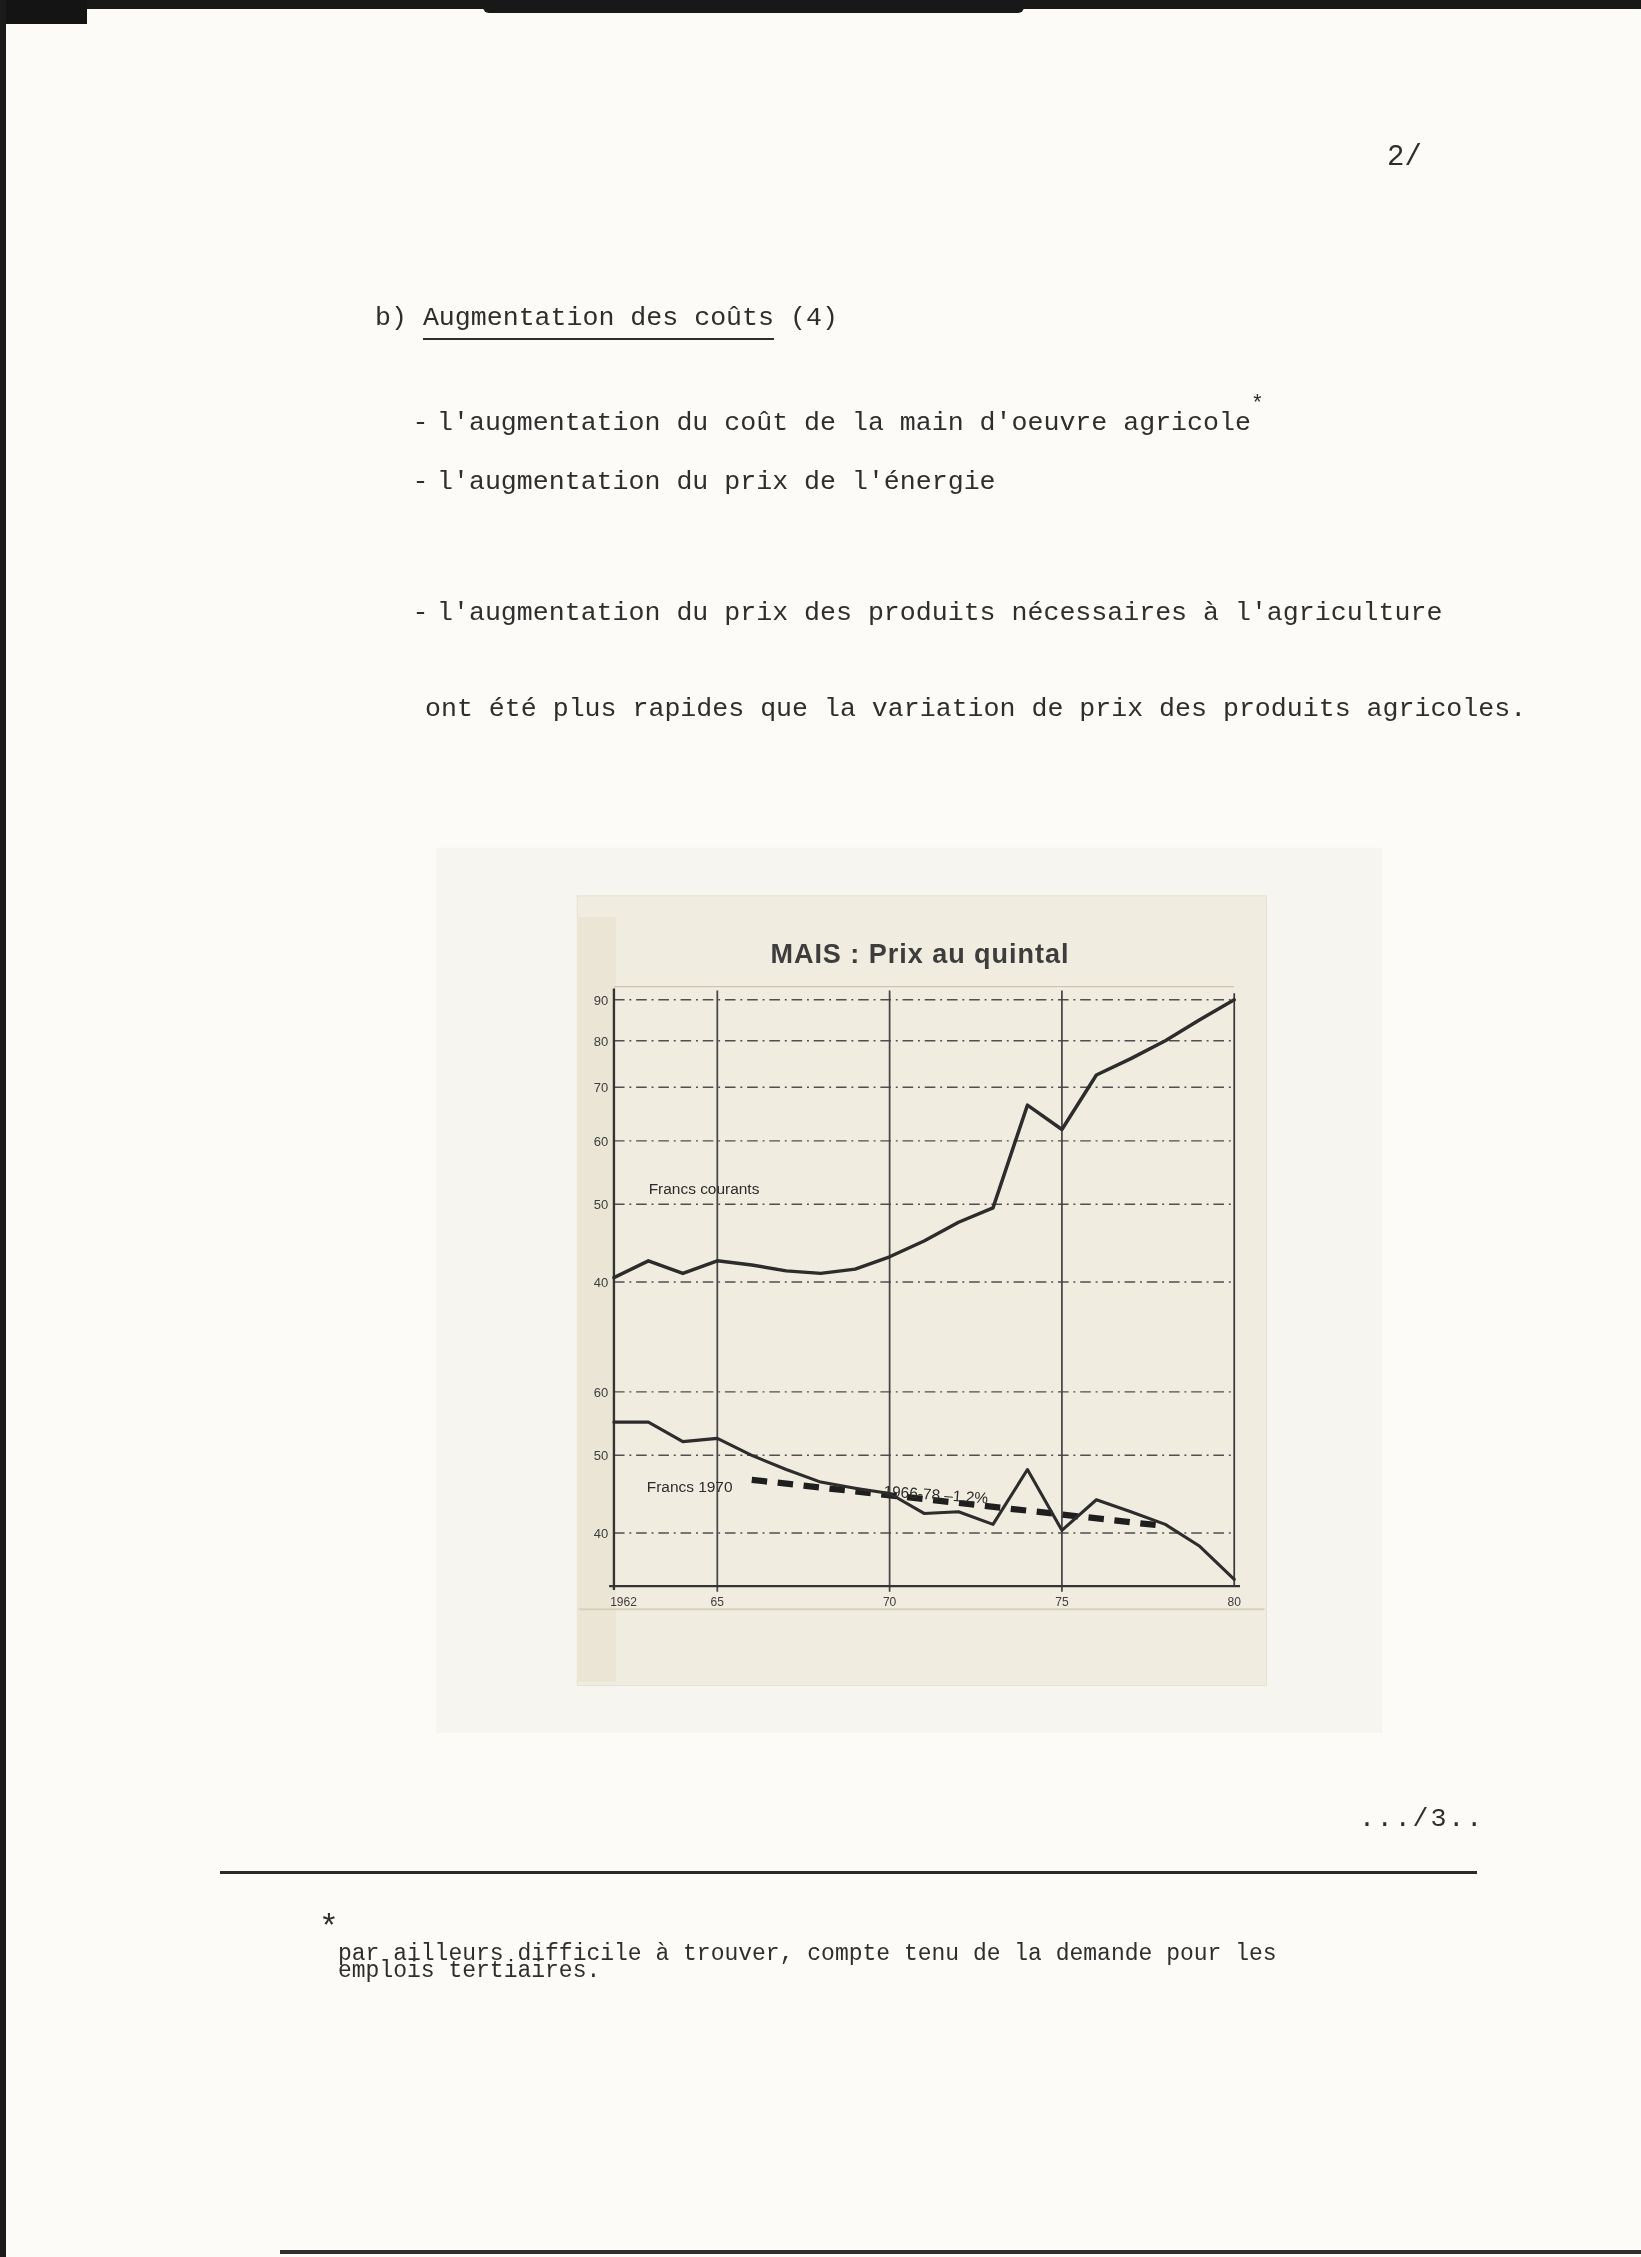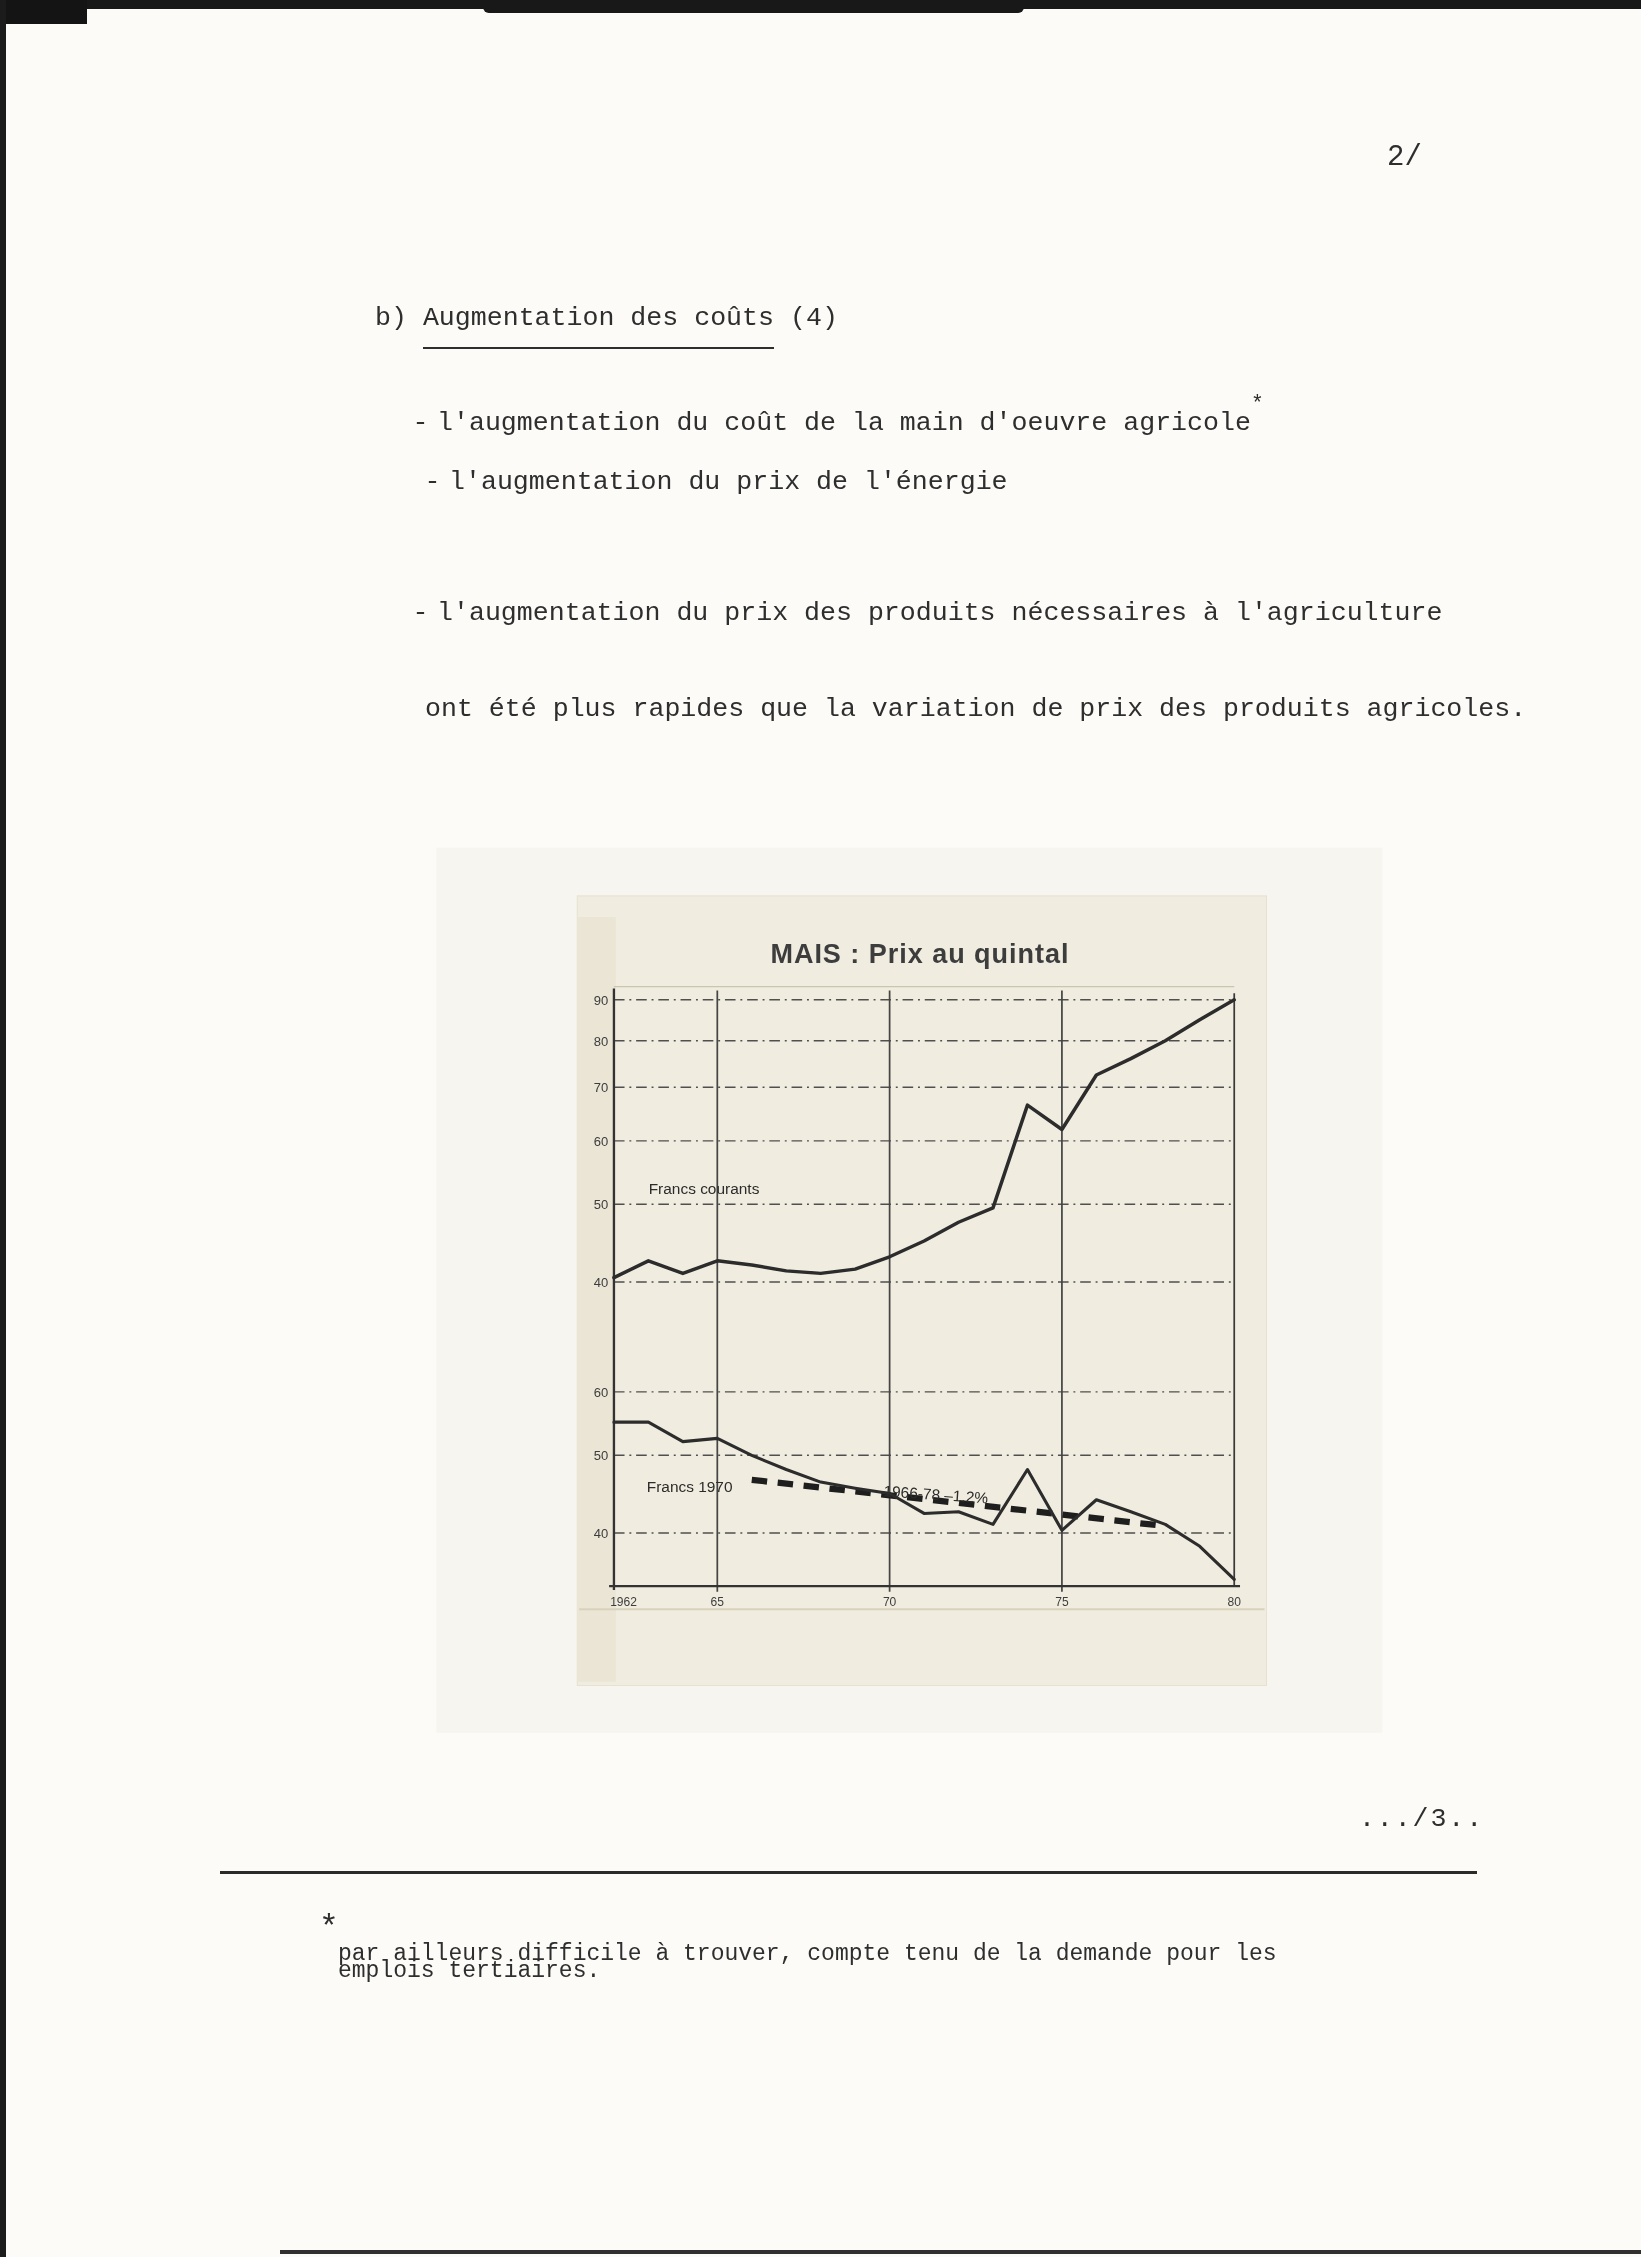--- a/index.html
+++ b/index.html
@@ -14,21 +14,21 @@
   
   .scan-top{position:absolute;left:0;top:0;width:1641px;height:8.7px;background:#181818;}
   .scan-top-bump{position:absolute;left:483px;top:0;width:541px;height:12.6px;background:#181818;border-radius:0 0 5.8px 5.8px;}
   .scan-corner{position:absolute;left:0;top:0;width:87px;height:24px;background:#141414;}
   .scan-left{position:absolute;left:0;top:0;width:5.8px;height:2257px;background:#1b1b1b;}
   .scan-bottom{position:absolute;left:280px;top:2250px;width:1361px;height:3.9px;background:#303030;}
 
   .pagenum{position:absolute;left:1387px;top:141px;font-size:29px;}
 
   .heading{position:absolute;left:375px;top:303px;font-size:26.6px;white-space:nowrap;}
-  .heading .ul{border-bottom:2.9px solid #2e2e2e;padding-bottom:14px;}
+  .heading .ul{border-bottom:2.9px solid #2e2e2e;padding-bottom:5px;}
 
   .line{position:absolute;font-size:26.6px;white-space:nowrap;text-align:center;}
   .line .dash{display:inline-block;width:33px;}
   sup.note{font-size:0.8em;position:relative;top:-0.45em;}
 
   .continuation{position:absolute;left:1359px;top:1804px;font-size:26.6px;letter-spacing:1.9px;}
 
   .rule{position:absolute;left:220px;top:1871px;width:1257px;height:2.9px;background:#2b2b2b;}
 
   .fn-star{position:absolute;left:319px;top:1910px;font-size:33px;}
@@ -46,21 +46,21 @@
   <div class="scan-top-bump"></div>
   <div class="scan-corner"></div>
   <div class="scan-left"></div>
   <div class="scan-bottom"></div>
 
   <div class="pagenum">2/</div>
 
   <div class="heading"><span>b) </span><span class="ul">Augmentation des coûts</span><span> (4)</span></div>
 
   <div class="line" style="left:404px;top:402px"><span class="dash">-</span><span>l'augmentation du coût de la main d'oeuvre agricole</span><sup class="note">*</sup></div>
-  <div class="line" style="left:416px;top:467px"><span class="dash">-</span><span>l'augmentation du prix de l'énergie</span></div>
+  <div class="line" style="left:404px;top:467px"><span class="dash">-</span><span>l'augmentation du prix de l'énergie</span></div>
   <div class="line" style="left:425px;top:694px">ont été plus rapides que la variation de prix des produits agricoles.</div>
 
   <div class="line" style="left:404px;top:598px"><span class="dash">-</span><span>l'augmentation du prix des produits nécessaires à l'agriculture</span></div>
 
   <svg id="chart-svg" width="1641" height="2257" viewBox="0 0 1700 2338">
       <rect x="452" y="878" width="980" height="917" fill="#f7f5ef"></rect>
       <rect x="598" y="928" width="714" height="818" fill="#f0ecdf" stroke="#e6e1cf" stroke-width="1"></rect>
       <rect x="598" y="950" width="40" height="792" fill="#eae5d5"></rect>
       <text x="953" y="998" font-size="28" fill="#3d3d3d" text-anchor="middle" class="chart-text" font-weight="bold" letter-spacing="1">MAIS : Prix au quintal</text>
       <line x1="636" y1="1022" x2="1278.6" y2="1022" stroke="#cbc5b0" stroke-width="1.5"></line>

